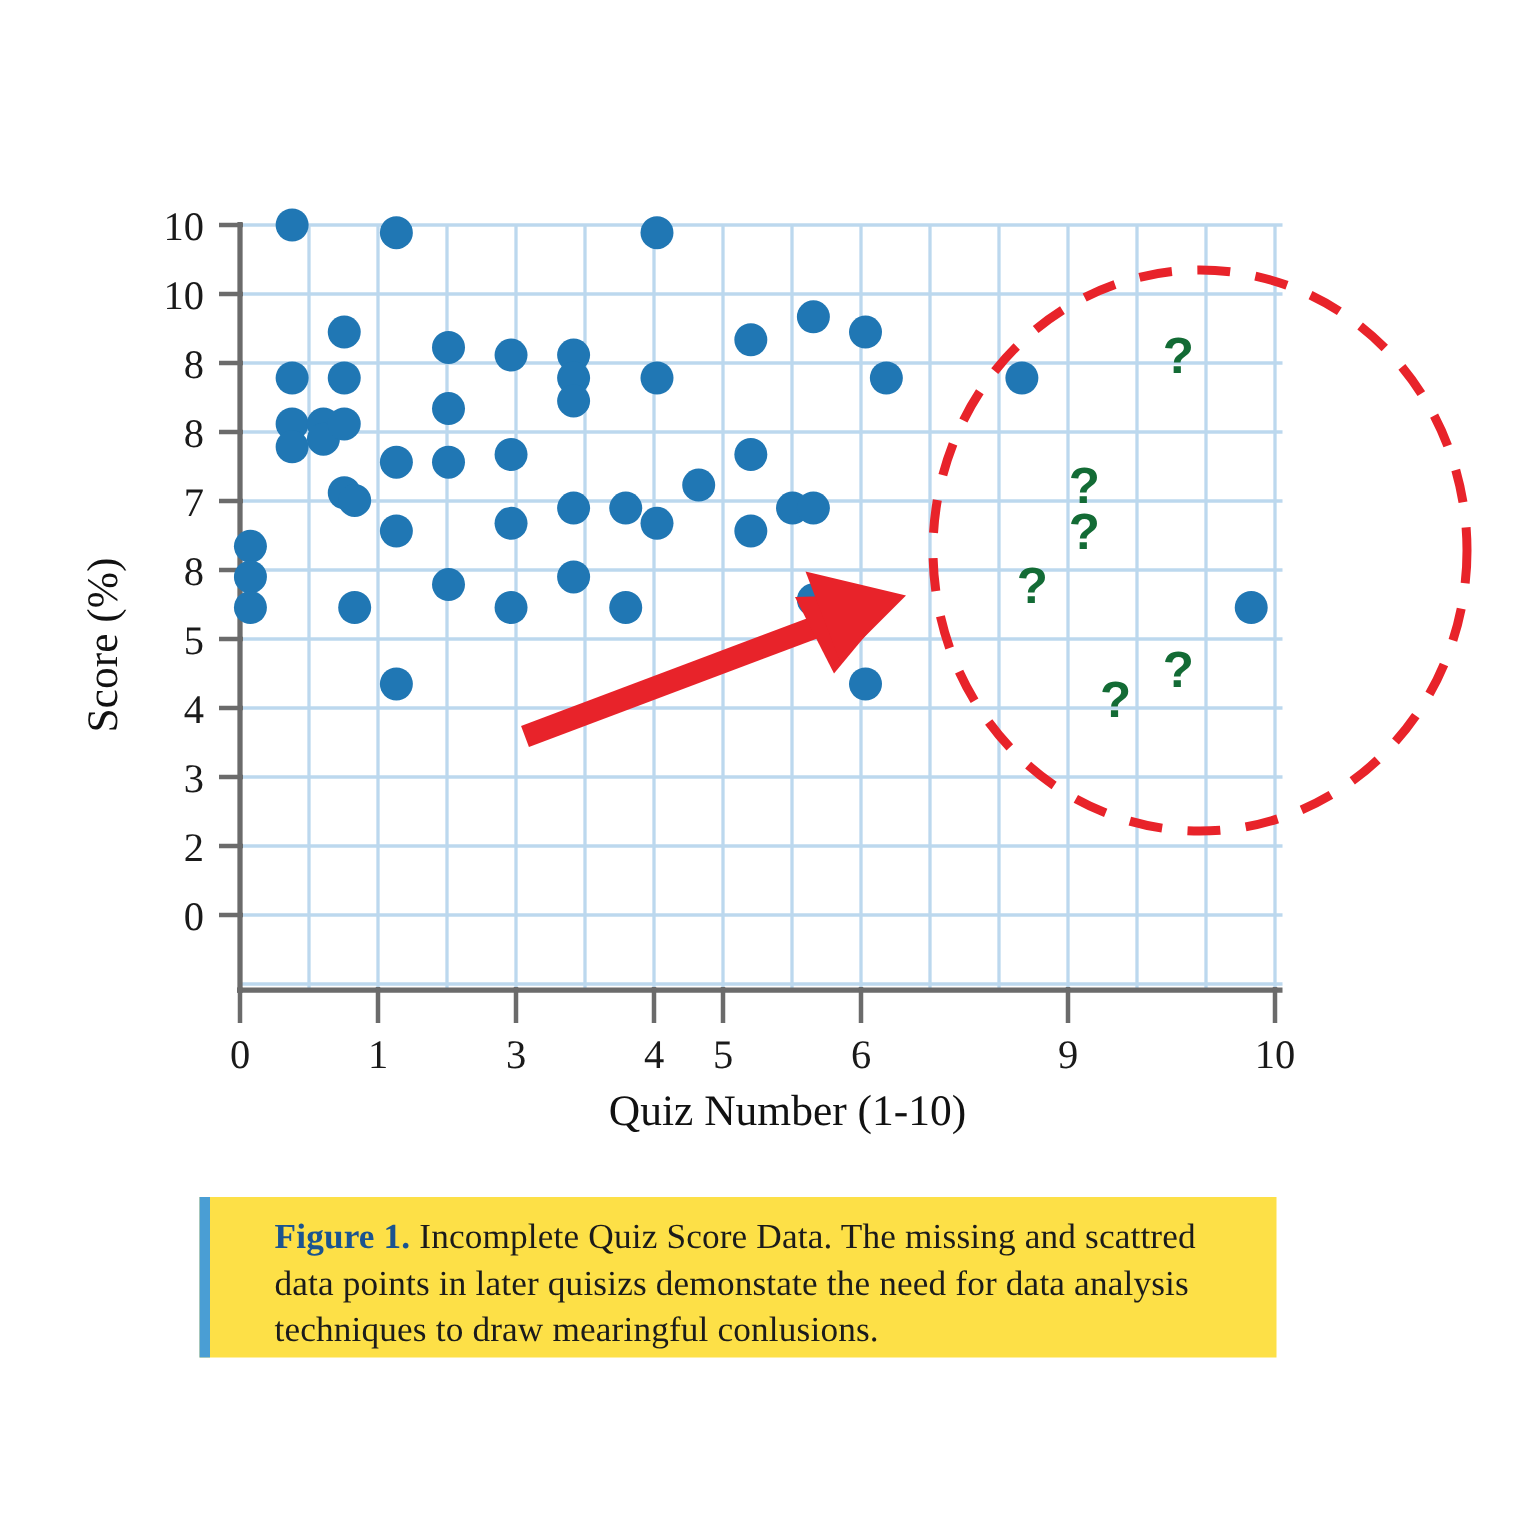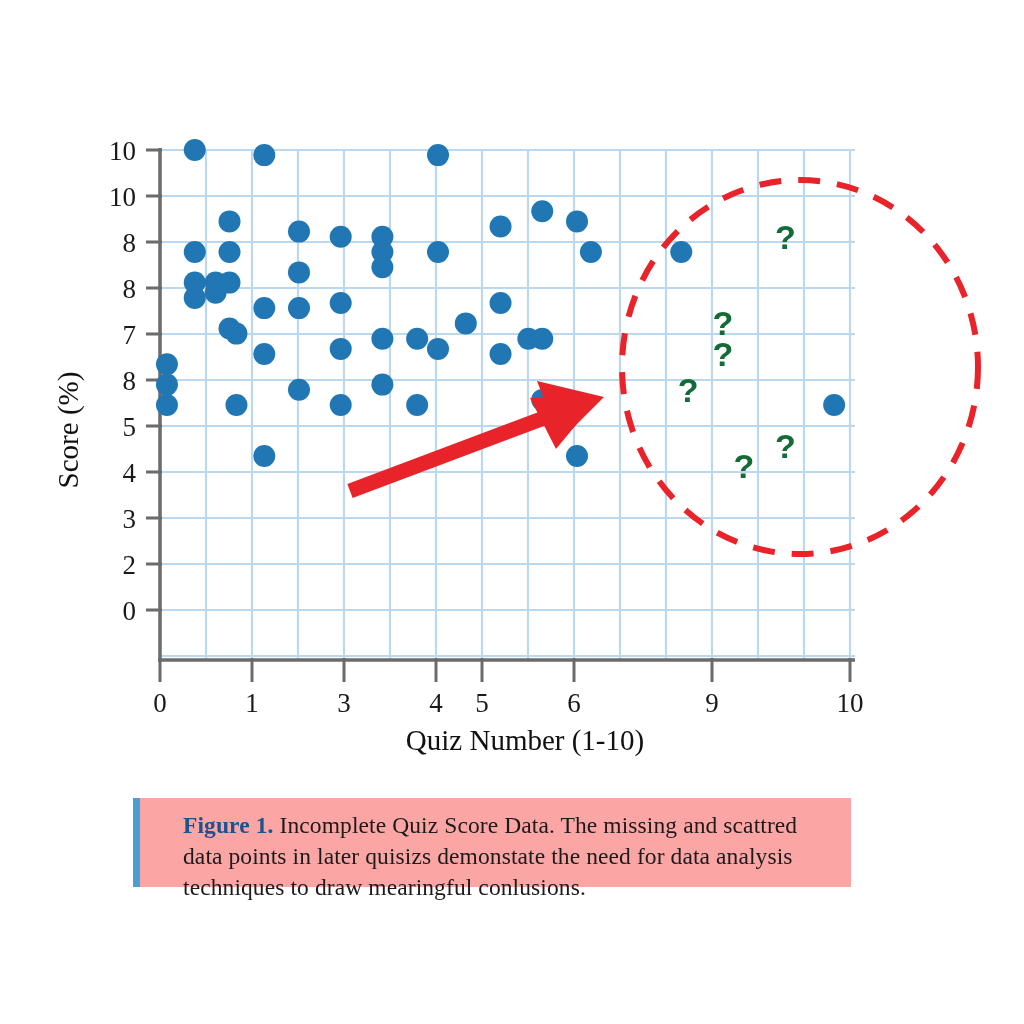--- a/index.html
+++ b/index.html
@@ -43,22 +43,22 @@
     font-family: "Liberation Sans", "DejaVu Sans", sans-serif;
     font-size: 34px;
     font-weight: bold;
     fill: #136b35;
   }
   #caption-box {
     position: absolute;
     left: 133px;
     top: 798px;
     width: 718px;
-    height: 89px;
-    background: #fca5a5;
+    height: 107px;
+    background: #fde047;
     border-left: 7px solid #4a9ed4;
     box-sizing: border-box;
   }
   #caption-text {
     position: absolute;
     left: 43px;
     top: 12px;
     width: 655px;
     font-family: "Liberation Serif", "DejaVu Serif", serif;
     font-size: 23.5px;

